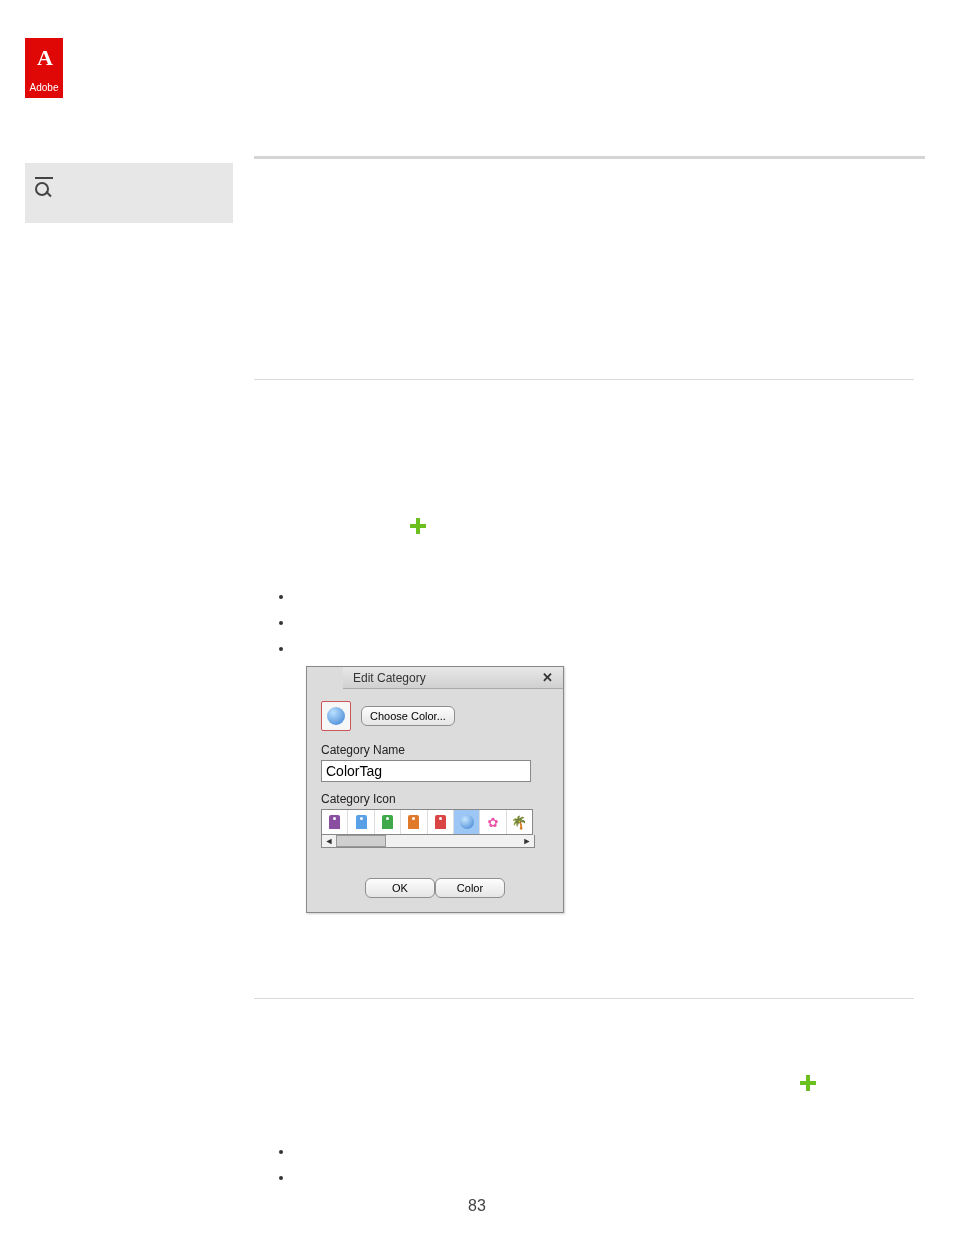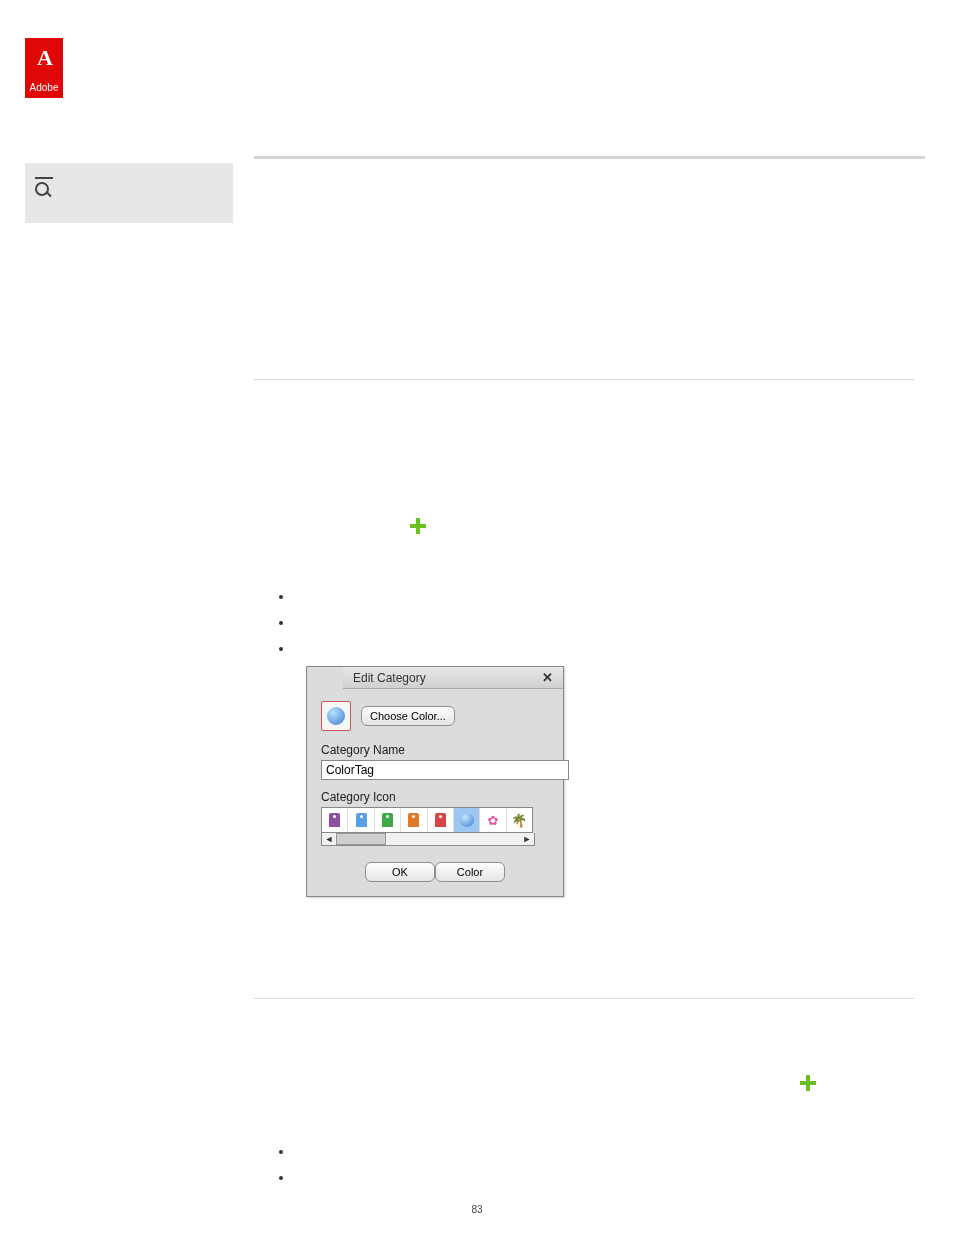--- a/index.html
+++ b/index.html
@@ -35,41 +35,41 @@
   
   .dialog { position:absolute; left:306px; top:666px; width:256px; background:#dcdcdc; border:1px solid #888; box-shadow:1px 1px 2px rgba(0,0,0,.2); }
   .dialog-title { display:flex; justify-content:space-between; align-items:center; padding:3px 8px 3px 10px; background:linear-gradient(#e8e8e8,#d0d0d0); border-bottom:1px solid #aaa; font-size:12px;margin-left:36px; }
   .dialog-title .close { font-weight:bold; font-size:13px; cursor:pointer; padding:0 2px; }
   .dialog-body { padding:12px 14px 14px 14px; }
   .dialog-row-top { display:flex; align-items:center; gap:10px; margin-bottom:12px; }
   .tag-preview { width:28px; height:28px; border:1px solid #c55; background:#f7f7f7; display:flex; align-items:center; justify-content:center; border-radius:2px; }
   .tag-preview .ball { width:18px; height:18px; border-radius:50%; background:radial-gradient(circle at 35% 30%, #b9e0ff, #3a7dd0); }
   .btn { font-size:11px; padding:3px 8px; background:linear-gradient(#fdfdfd,#e5e5e5); border:1px solid #8f8f8f; border-radius:6px; cursor:pointer; }
   .field-label { font-size:12px; margin-bottom:3px; color:#222; }
-  .text-input { width:248px; font-size:12px; padding:2px 4px; border:1px solid #888; background:#fff; box-sizing:border-box; }
+  .text-input { width:210px; font-size:14px; padding:2px 4px; border:1px solid #888; background:#fff; box-sizing:border-box; }
 
   .icon-strip-holder { margin-top:10px; }
   .icon-strip { display:flex; border:1px solid #888; width:210px; height:24px; background:#fff; }
   .icon-cell { flex:1; display:flex; align-items:center; justify-content:center; border-right:1px solid #ddd; position:relative; }
   .icon-cell:last-child { border-right:0; }
   .icon-cell.selected { background:#9cc6f4; }
   .tag-shape { width:11px; height:14px; border-radius:2px 2px 0 0; position:relative; }
   .tag-shape:before { content:""; position:absolute; width:3px; height:3px; background:#fff; border-radius:50%; left:4px; top:2px; }
   .ball-sm { width:14px; height:14px; border-radius:50%; background:radial-gradient(circle at 35% 30%, #c5e7ff, #3a7dd0); }
   .flower { color:#e94fa8; font-size:13px; line-height:1; }
   .palm { color:#2e8b2e; font-size:13px; line-height:1; }
   .icon-scrollbar { display:flex; width:212px; height:12px; border:1px solid #888; border-top:0; align-items:center; background:#f1f1f1; }
   .icon-scrollbar .arr { width:14px; font-size:9px; text-align:center; color:#333; cursor:pointer; }
   .icon-scrollbar .track { flex:1; height:12px; position:relative; }
   .icon-scrollbar .thumb { position:absolute; left:0; top:0; width:50px; height:12px; background:#cfcfcf; border:1px solid #999; box-sizing:border-box; }
 
-  .dialog-buttons { display:flex; justify-content:center; margin-top:16px; }
+  .dialog-buttons { display:flex; justify-content:center; margin-top:30px; }
   .dialog-buttons .btn { width:70px; text-align:center; }
 
-  .page-num { position:absolute; left:0; right:0; bottom:20px; text-align:center; font-size:10px; color:#444; }
+  .page-num { position:absolute; left:0; right:0; bottom:20px; text-align:center; font-size:16px; color:#444; }
 </style>
 </head>
 <body>
 
 <div class="page">
 
   <div class="logo">
     <div class="mark">A</div>
     <div class="label">Adobe</div>
   </div>

